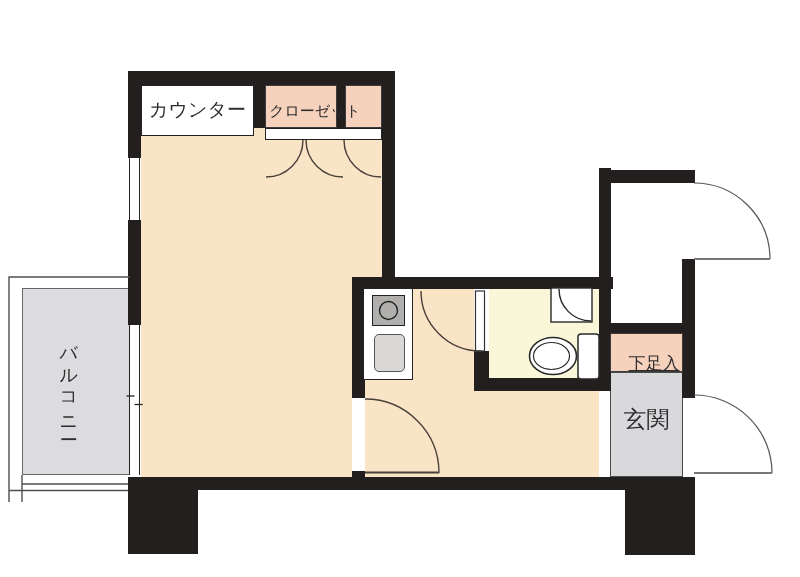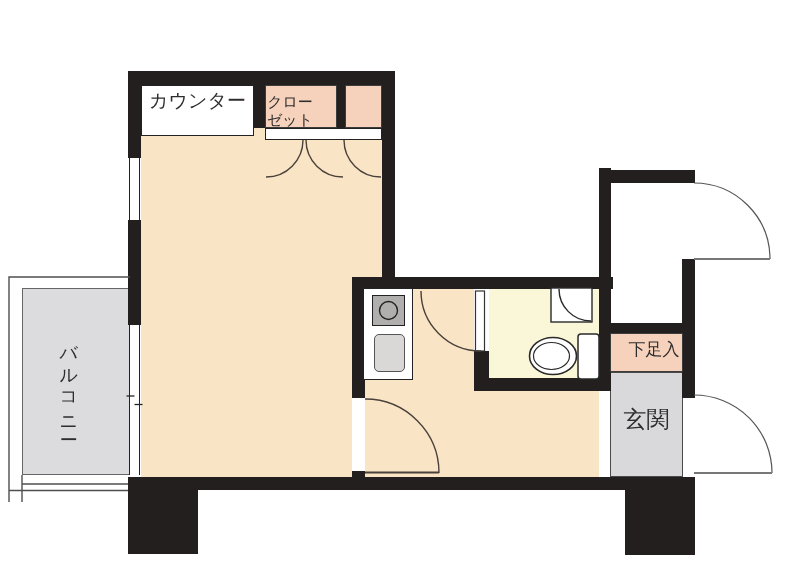--- a/index.html
+++ b/index.html
@@ -61,28 +61,28 @@
   <div class="abs box-pink" style="left:345px;top:85px;width:37px;height:43px;"></div>
   <div class="abs track" style="left:265px;top:128px;width:117px;height:12px;"></div>
   <div class="abs box-white" style="left:363px;top:288px;width:50px;height:92px;"></div>
   <div class="abs" style="left:372px;top:295px;width:33px;height:31px;background:#b0afad;border:1px solid #222;"></div>
   <div class="abs" style="left:374px;top:334px;width:31px;height:38px;background:#d9d8d6;border:1px solid #555;border-radius:5px;"></div>
   <div class="abs box-pink" style="left:610px;top:333px;width:73px;height:39px;"></div>
 
   <div class="abs window" style="left:129px;top:158px;width:11px;height:62px;"></div>
   <div class="abs window" style="left:129px;top:325px;width:11px;height:150px;"></div>
 
-  <div class="label" style="left:141px;top:76px;width:113px;height:51px;font-size:19px;">
+  <div class="label" style="left:141px;top:85px;width:113px;height:51px;font-size:19px;">
     <span>カウンター</span>
   </div>
-  <div class="label" style="left:254px;top:85px;width:72px;height:51px;font-size:15px;flex-direction:column;">
+  <div class="label" style="left:279px;top:85px;width:72px;height:51px;font-size:15px;flex-direction:row;">
     <span>クロー</span>
     <span>ゼット</span>
   </div>
-  <div class="label" style="left:610px;top:331px;width:88px;height:39px;font-size:17px;">
+  <div class="label" style="left:610px;top:345px;width:88px;height:39px;font-size:17px;text-decoration:underline;">
     <span>下足入</span>
   </div>
   <div class="label" style="left:610px;top:395px;width:73px;height:50px;font-size:23px;">
     <span>玄関</span>
   </div>
   <div class="label v-label" style="left:50px;top:318px;width:36px;height:130px;font-size:18px;">
     <span>バルコニー</span>
   </div>
 
   <svg class="overlay" width="800" height="577" viewBox="0 0 800 577">

